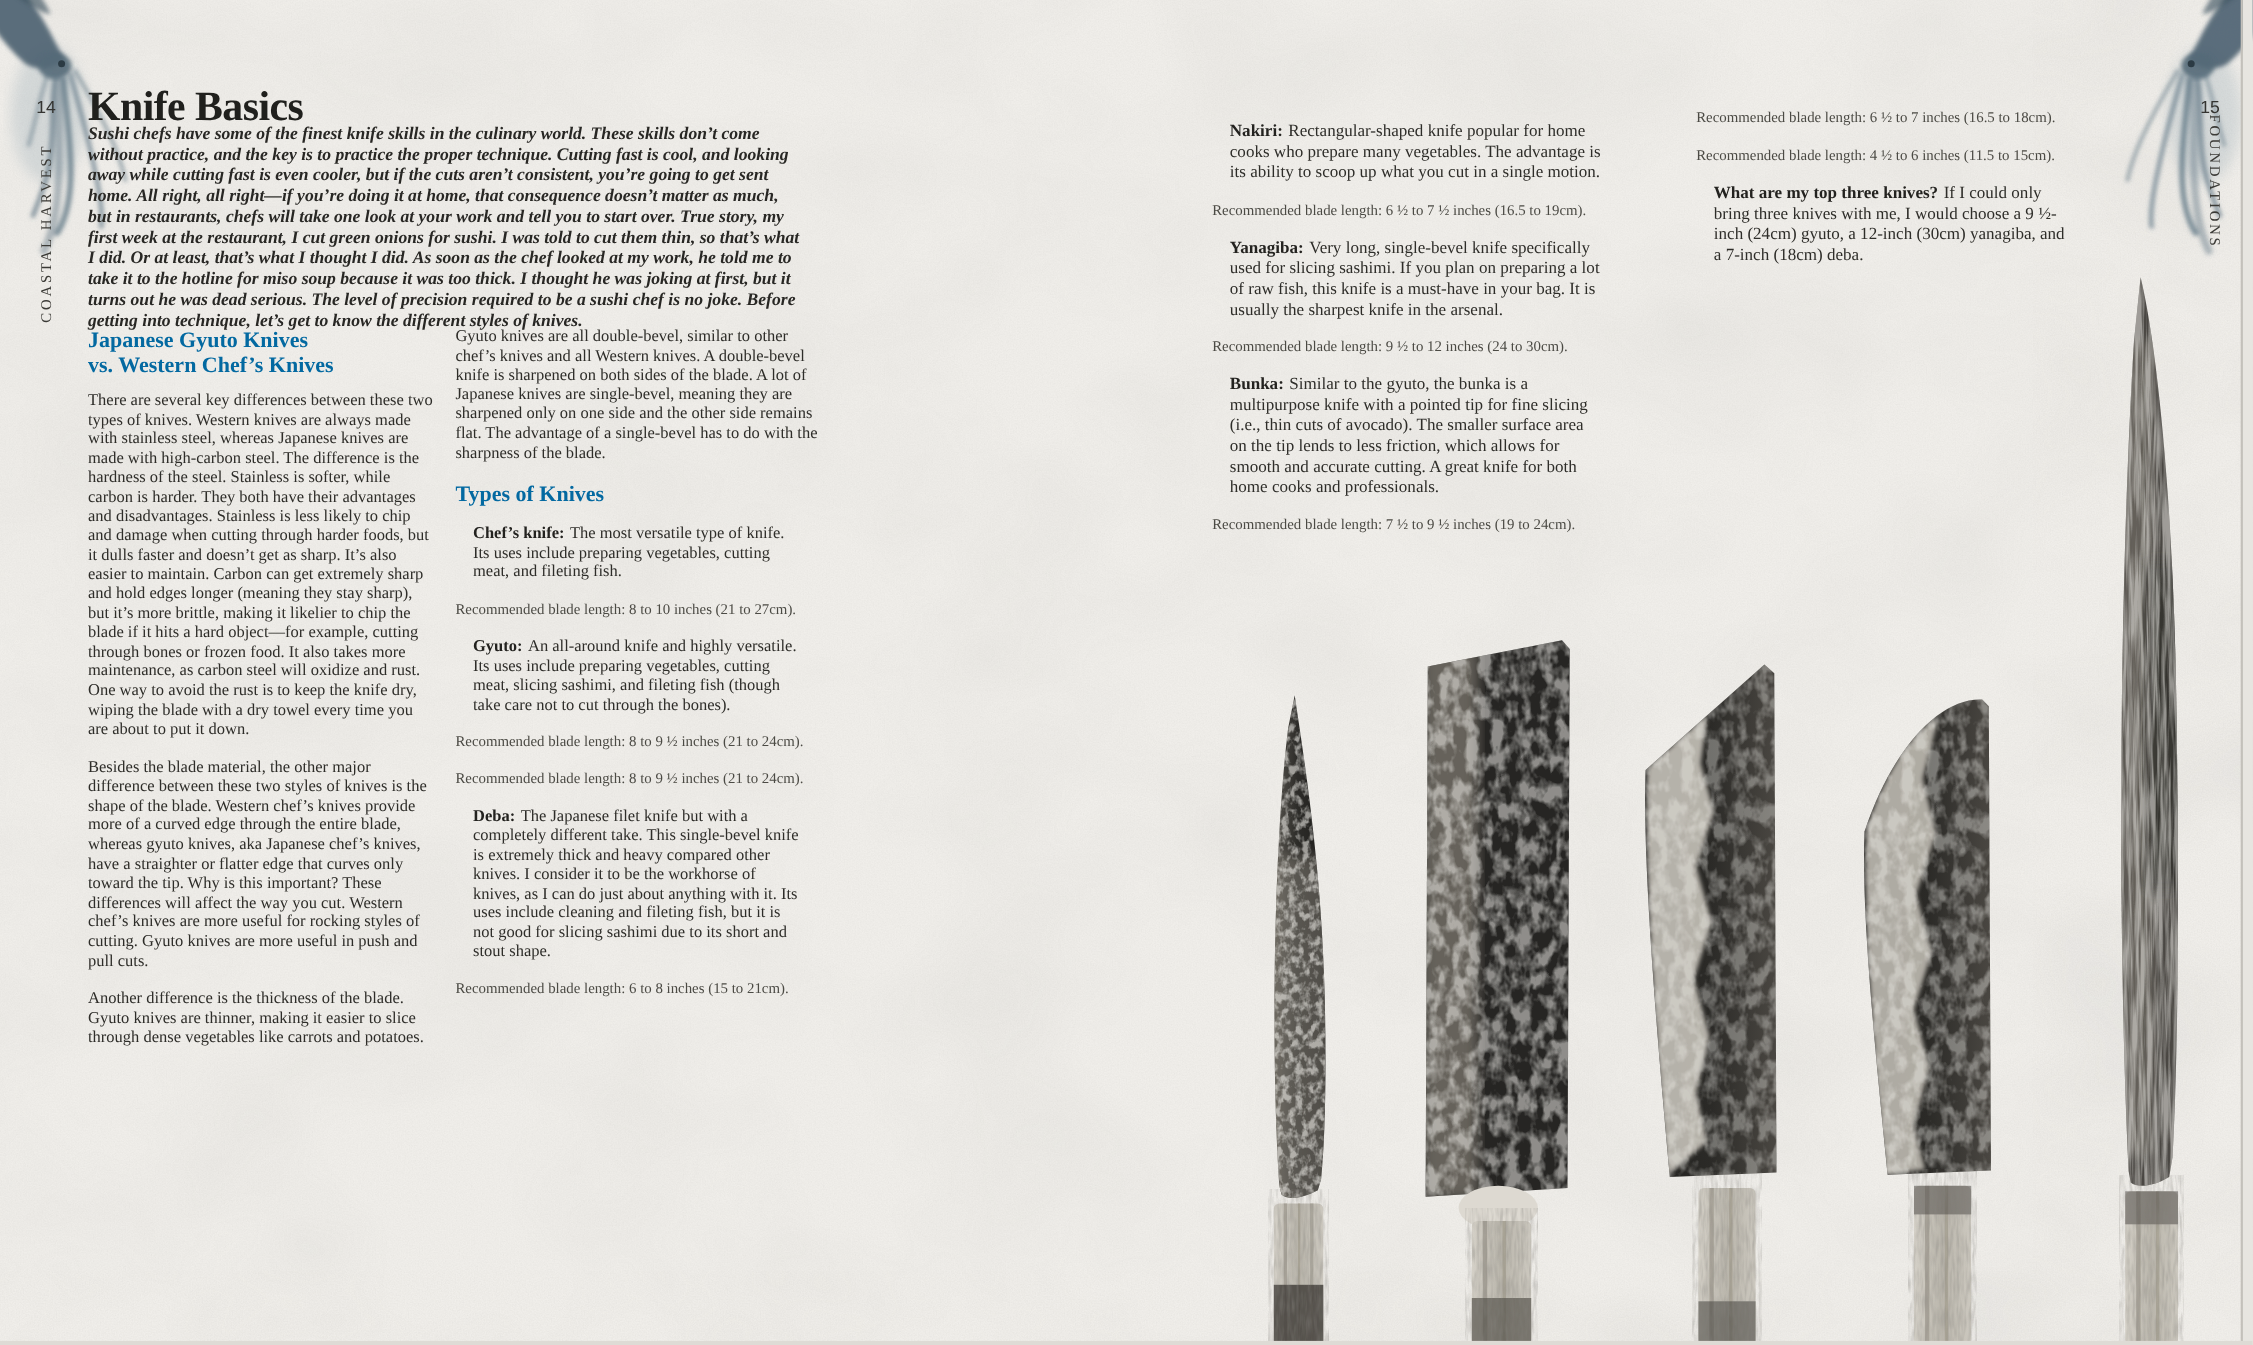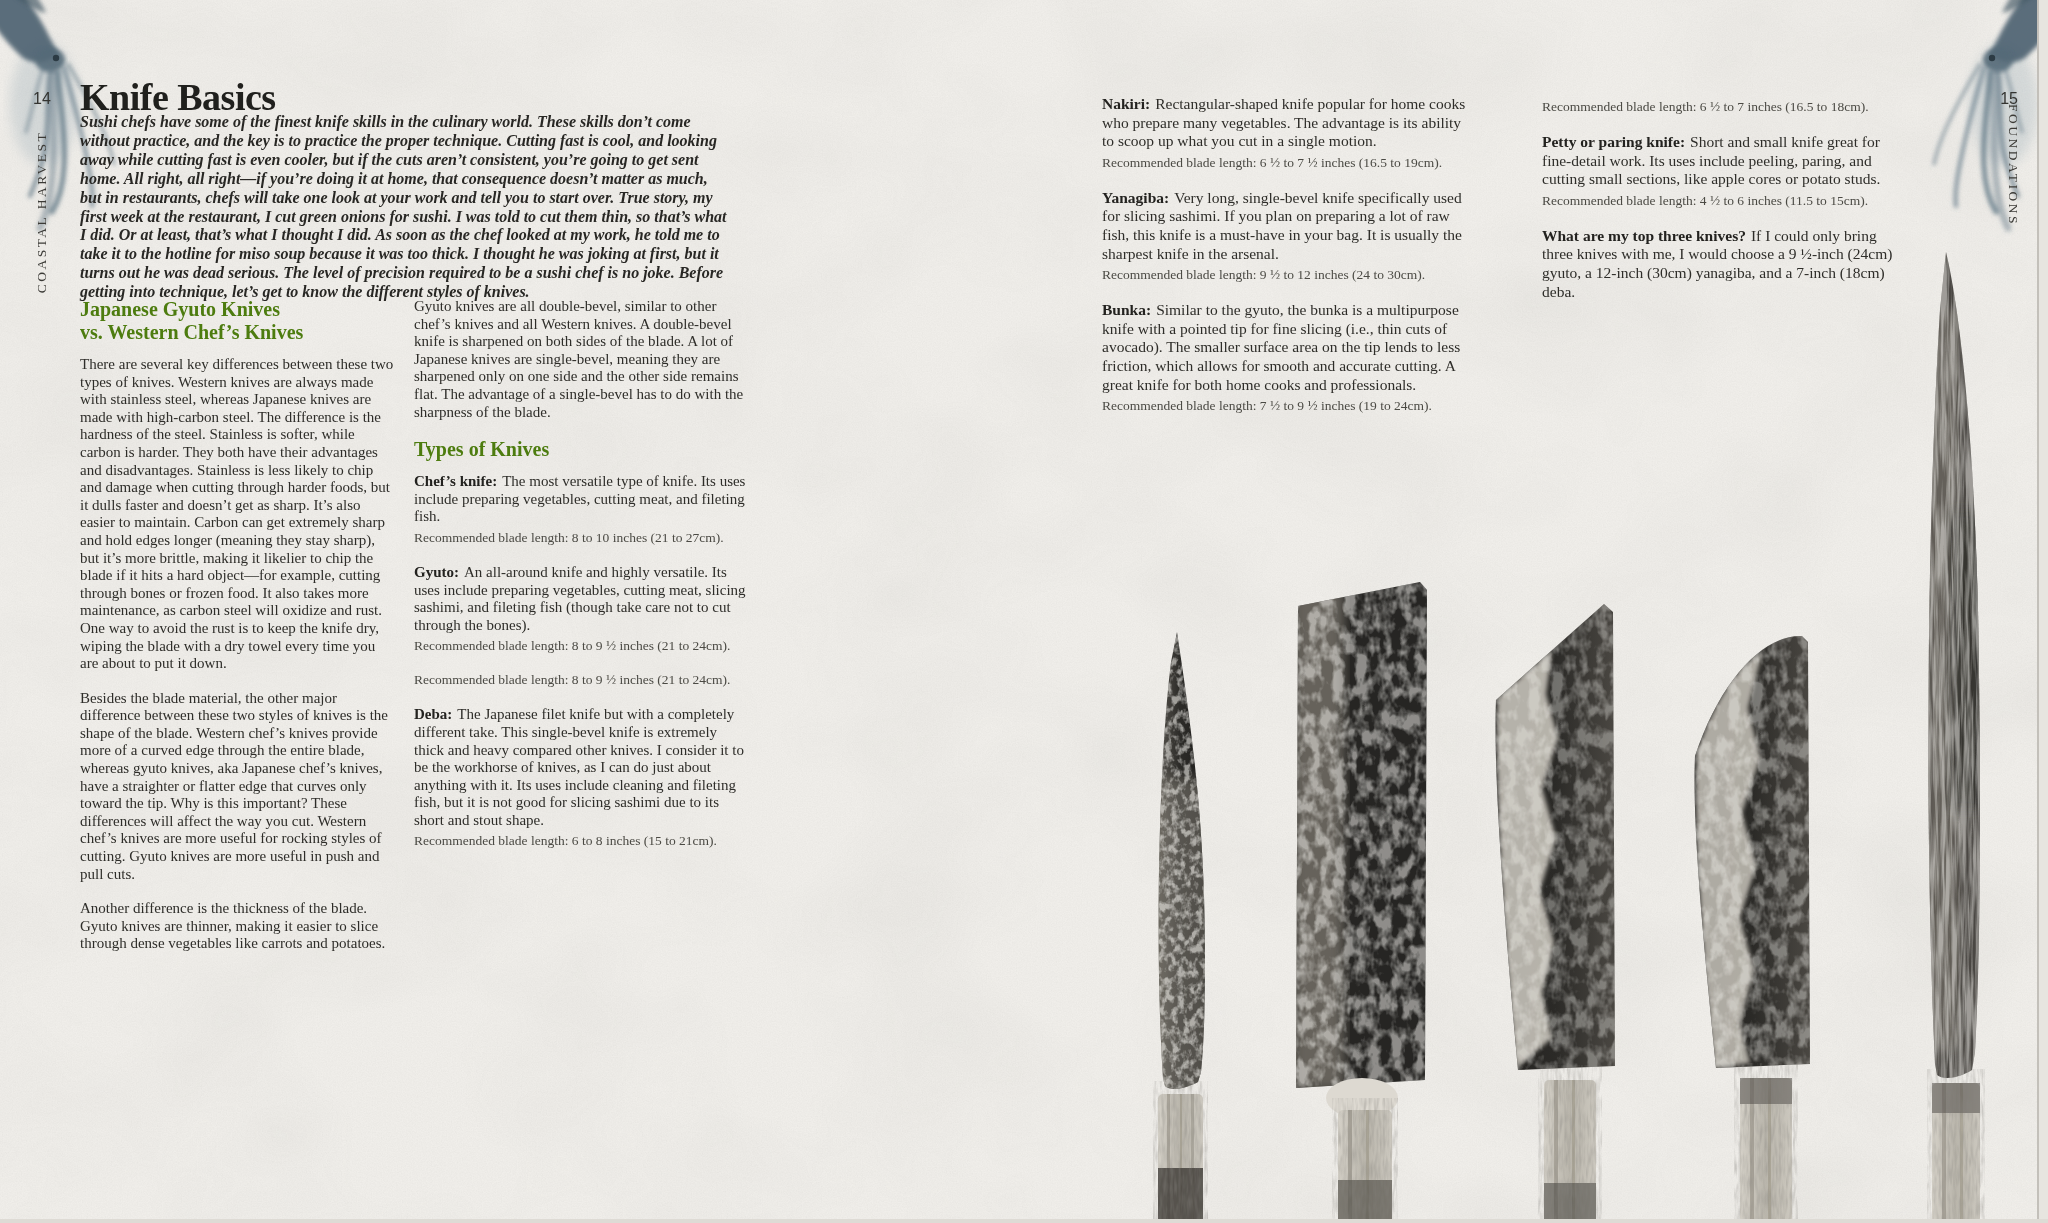--- a/index.html
+++ b/index.html
@@ -24,23 +24,23 @@
          letter-spacing:-0.5px;color:#20201d;}
   .intro{position:absolute;left:80px;top:97px;width:652px;font-weight:700;
          font-size:16px;line-height:18.9px;color:#282724;font-style:italic;}
   .col{position:absolute;}
   .colL{font-size:15px;line-height:17.6px;}
   .colR{font-size:15.5px;line-height:18.6px;}
   .col1{left:80px;top:298px;width:314px;}
   .col2{left:414px;top:298px;width:332px;}
   .col3{left:1102px;top:95px;width:372px;}
   .col4{left:1542px;top:95px;width:356px;}
-  .h2{font-size:20px;line-height:23px;font-weight:700;color:#4d7c0f;margin:0 0 12px 0;white-space:pre-line;}
+  .h2{font-size:20px;line-height:23px;font-weight:700;color:#0369a1;margin:0 0 12px 0;white-space:pre-line;}
   .para{margin:0 0 17px 0;}
-  .entry p.bodytxt{margin:0;}
+  .entry p.bodytxt{margin:16px;}
   .lbl{font-weight:700;color:#23221f;margin-right:5px;}
   .rec{font-size:13.5px;line-height:16px;color:#4b4a44;margin:4px 0 18px 0;}
   
   .knife{position:absolute;}
   .squid{position:absolute;}
 </style>
 </head>
 <body>
 
 <div class="spread">
@@ -177,21 +177,20 @@
       <p class="bodytxt"><b class="lbl">Bunka:</b><span>Similar to the gyuto, the bunka is a multipurpose knife with a pointed tip for fine slicing (i.e., thin cuts of avocado). The smaller surface area on the tip lends to less friction, which allows for smooth and accurate cutting. A great knife for both home cooks and professionals.</span></p>
       <p class="rec">Recommended blade length: 7 ½ to 9 ½ inches (19 to 24cm).</p>
     </div>
   </div>
 
   <div class="col col4 colR">
     <div class="entry">
       <p class="rec">Recommended blade length: 6 ½ to 7 inches (16.5 to 18cm).</p>
     </div>
     <div class="entry">
-      <p class="bodytxt"><b class="lbl">Petty or paring knife:</b><span>Short and small knife great for fine-detail work. Its uses include peeling, paring, and cutting small sections, like apple cores or potato studs.</span></p>
       <p class="rec">Recommended blade length: 4 ½ to 6 inches (11.5 to 15cm).</p>
     </div>
     <div class="entry">
       <p class="bodytxt"><b class="lbl">What are my top three knives?</b><span>If I could only bring three knives with me, I would choose a 9 ½-inch (24cm) gyuto, a 12-inch (30cm) yanagiba, and a 7-inch (18cm) deba.</span></p>
     </div>
   </div>
 
   <svg class="knife" style="left:1122px;top:628px" width="112" height="595" viewBox="0 0 112 595">
     <defs>
         <clipPath id="cpPetty">

